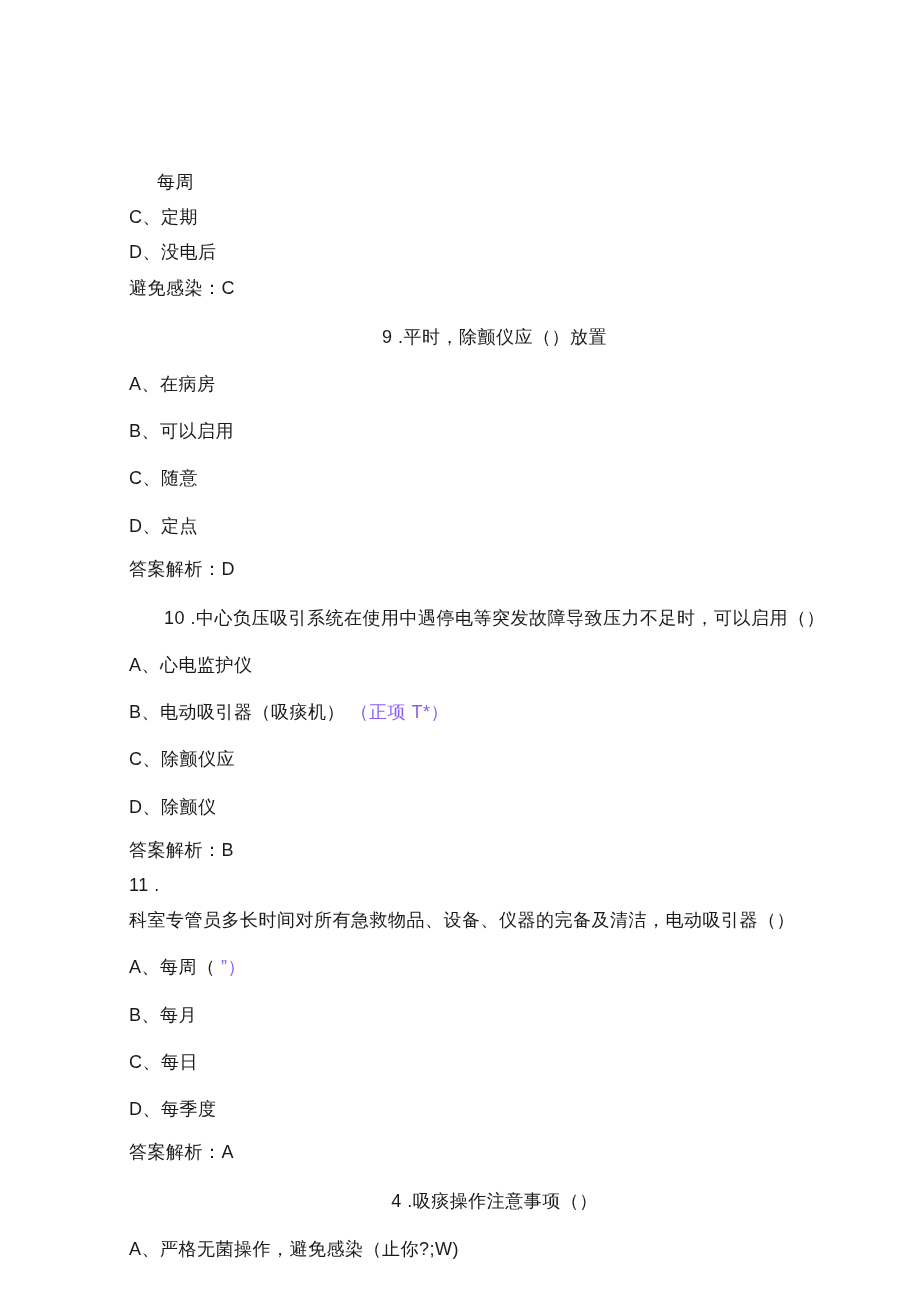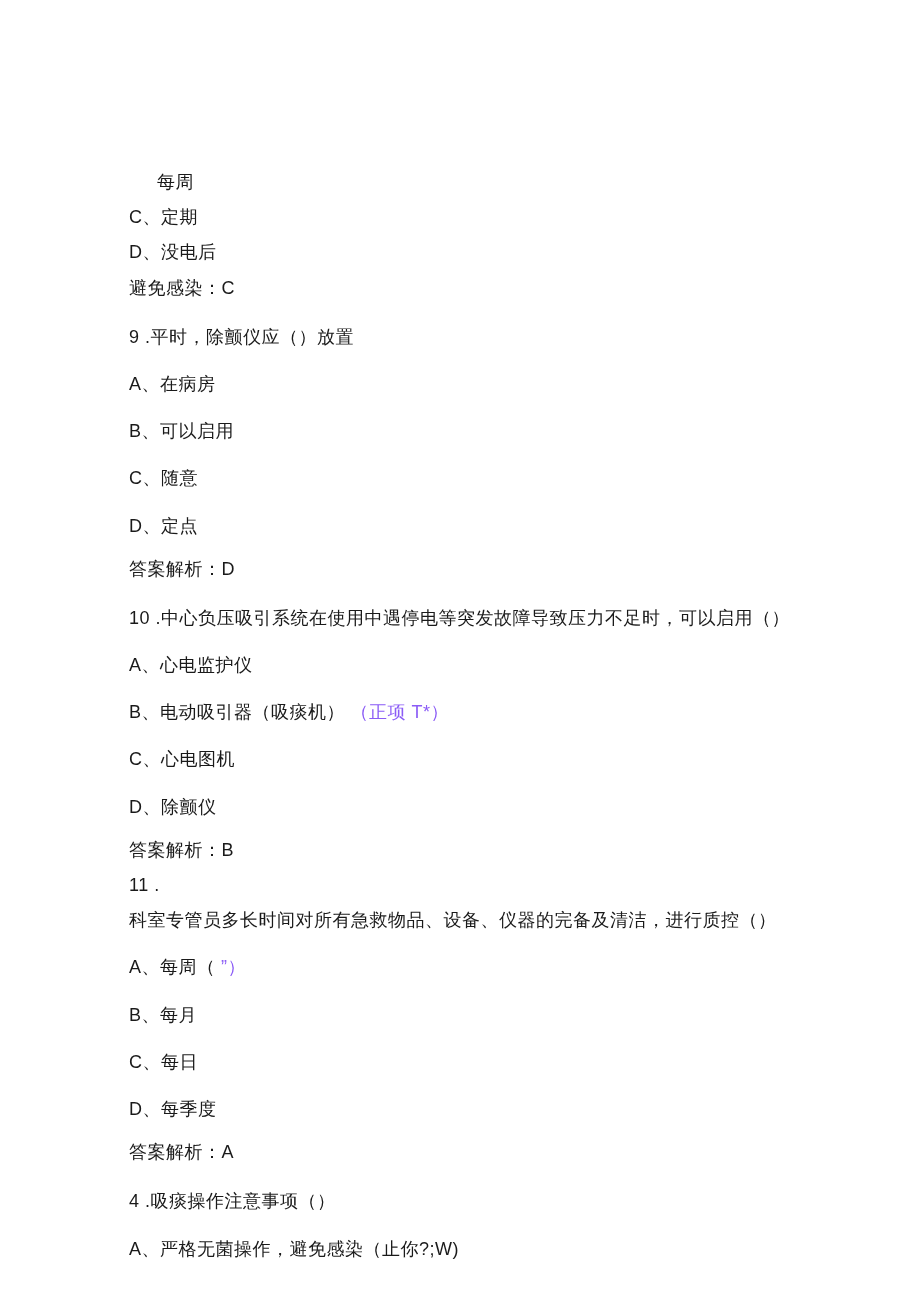--- a/index.html
+++ b/index.html
@@ -22,20 +22,21 @@
     .line {
       margin-bottom: 10px;
       letter-spacing: 0.5px;
     }
     .line-indent {
       padding-left: 28px;
     }
     .question {
       margin-top: 24px;
       margin-bottom: 20px;
+      text-align: center;
     }
     .option {
       margin-top: 22px;
       margin-bottom: 18px;
     }
     .answer {
       margin-top: 10px;
       margin-bottom: 10px;
     }
     .hint {
@@ -59,26 +60,26 @@
 <div class="line option">C、随意</div>
 <div class="line option">D、定点</div>
 <div class="line answer">答案解析：D</div>
 
 <div class="line question">10  .中心负压吸引系统在使用中遇停电等突发故障导致压力不足时，可以启用（）</div>
 <div class="line option">A、心电监护仪</div>
 <div class="line option">
   <span>B、电动吸引器（吸痰机）</span>
   <span class="hint">（正项 T*）</span>
 </div>
-<div class="line option">C、心电图机</div>
+<div class="line option">C、除颤仪应</div>
 <div class="line option">D、除颤仪</div>
 <div class="line answer">答案解析：B</div>
 
 <div class="line gap-top">11  .</div>
-<div class="line">科室专管员多长时间对所有急救物品、设备、仪器的完备及清洁，进行质控（）</div>
+<div class="line">科室专管员多长时间对所有急救物品、设备、仪器的完备及清洁，电动吸引器（）</div>
 <div class="line option">
   <span>A、每周（     </span>
   <span class="hint">”）</span>
 </div>
 <div class="line option">B、每月</div>
 <div class="line option">C、每日</div>
 <div class="line option">D、每季度</div>
 <div class="line answer">答案解析：A</div>
 
 <div class="line question">4  .吸痰操作注意事项（）</div>

